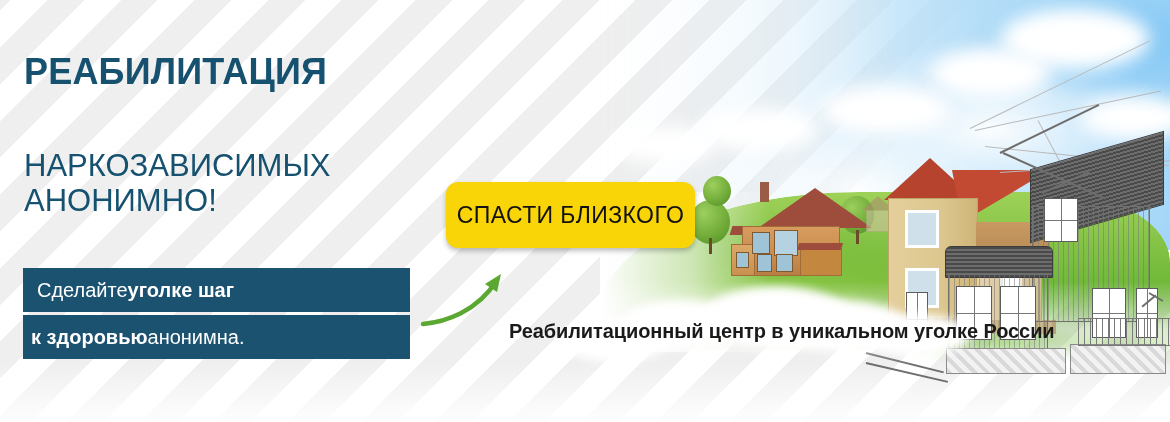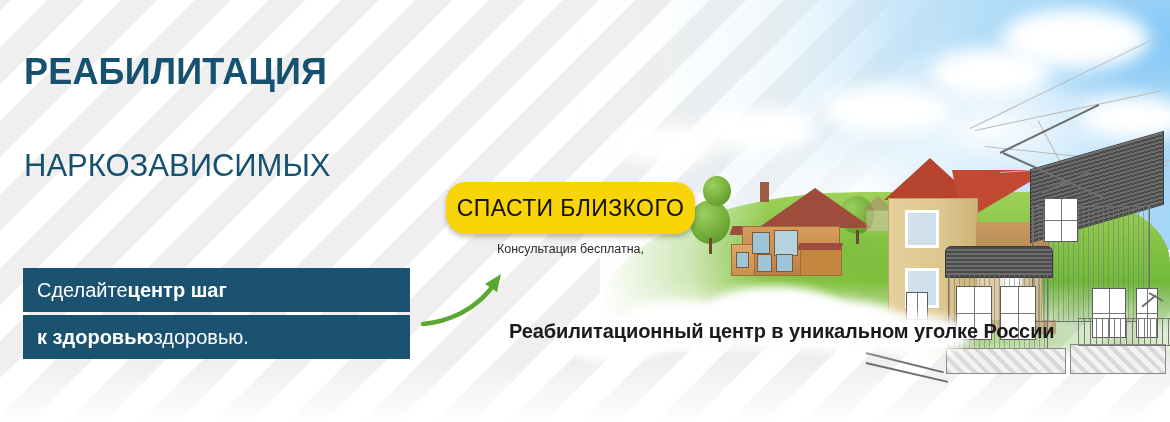--- a/index.html
+++ b/index.html
@@ -255,33 +255,33 @@
     box-sizing: border-box;
   }
   .blue-box.one {
     left: 23px; top: 268px;
     width: 387px; height: 44px;
     padding-left: 14px;
   }
   .blue-box.two {
     left: 23px; top: 315px;
     width: 387px; height: 44px;
-    padding-left: 14px;
+    padding-left: 8px;
   }
   .blue-box b { font-weight: bold; }
   .blue-box .reg { font-weight: normal; }
 
   
   .cta {
     position: absolute;
     left: 446px; top: 182px;
-    width: 249px; height: 52px;
+    width: 249px; height: 66px;
     background: #f9d406;
     border: none;
-    border-radius: 20px;
+    border-radius: 12px;
     color: #111111;
     font-size: 23px;
     font-weight: normal;
     letter-spacing: .4px;
     cursor: pointer;
     box-shadow: 0 3px 5px rgba(0,0,0,.25);
     font-family: "Liberation Sans", sans-serif;
   }
   .cta-note {
     position: absolute;
@@ -415,35 +415,35 @@
   <div class="fg-cloud" style="left:620px;top:300px;width:120px;height:48px;"></div>
   <div class="fg-cloud" style="left:860px;top:314px;width:110px;height:42px;"></div>
   <div class="fg-cloud" style="left:560px;top:318px;width:110px;height:44px;"></div>
 
   <div class="headline">
     <span class="l1">РЕАБИЛИТАЦИЯ</span>
   </div>
 
   <div class="sub">
     <span>НАРКОЗАВИСИМЫХ</span>
+    <span>АНОНИМНО!</span>
   </div>
 
   <div class="blue-box one">
     <span class="reg">Сделайте </span>
-      <b>центр шаг</b>
+      <b>уголке шаг</b>
   </div>
   <div class="blue-box two">
     <b>к здоровью</b>
-      <span class="reg"> здоровью.</span>
+      <span class="reg"> анонимна.</span>
   </div>
 
   <button class="cta">СПАСТИ БЛИЗКОГО</button>
 
   <div class="cta-note">
-    <span class="n1">Консультация бесплатна,</span>
   </div>
 
   <svg class="arrow-svg" viewBox="0 0 110 72">
     <path d="M8,62 C30,60 62,50 82,18" stroke="#5aa832" stroke-width="4.5" fill="none" stroke-linecap="round"></path>
     <path d="M70,22 L86,12 L82,30 Z" fill="#5aa832"></path>
   </svg>
 
   <div class="tagline">Реабилитационный центр в уникальном уголке России</div>
 
 </div>

